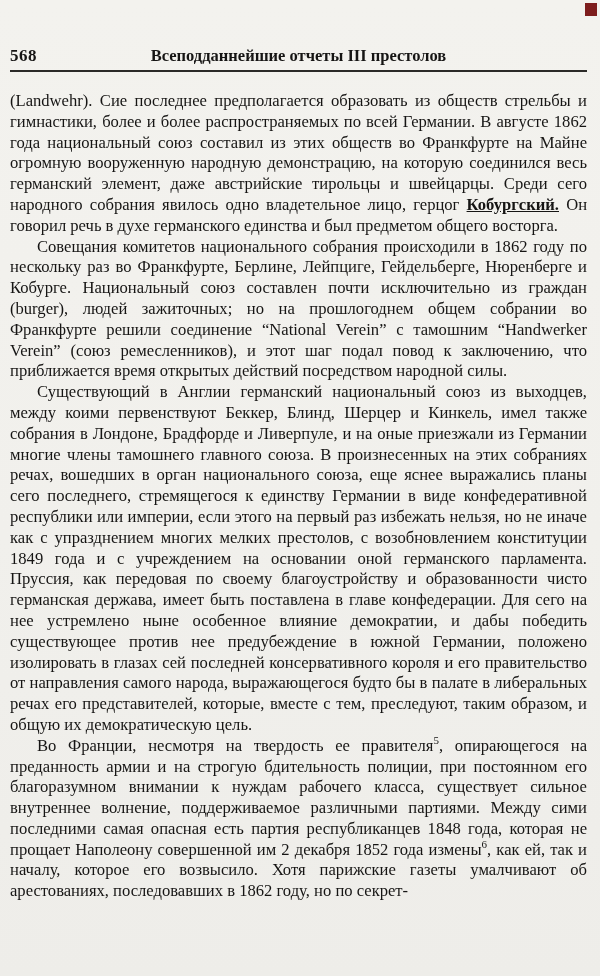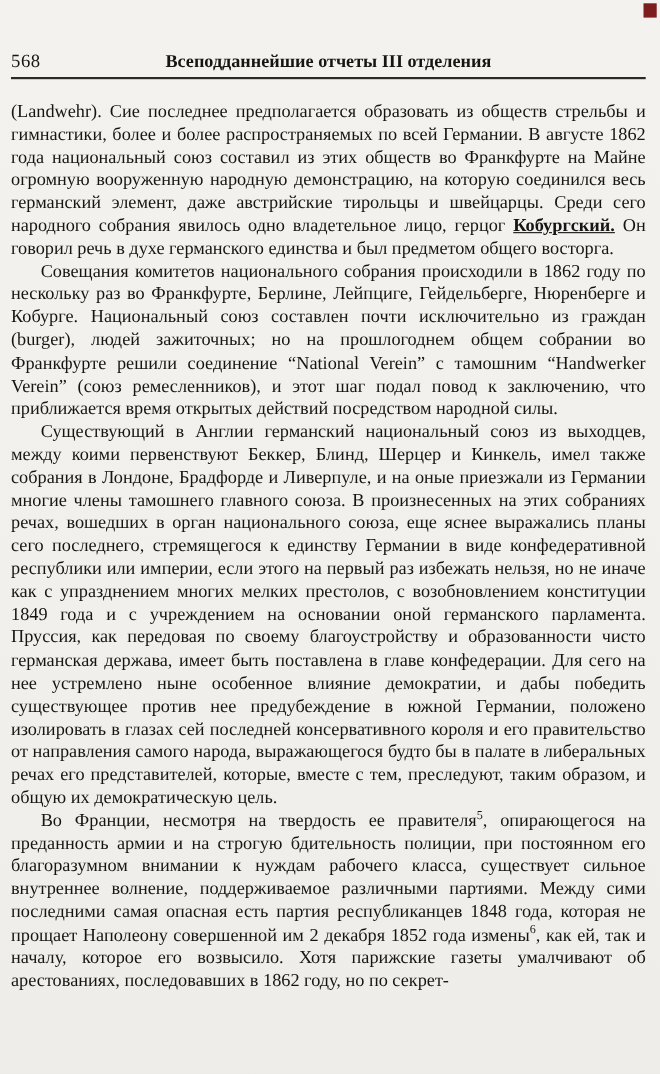--- a/index.html
+++ b/index.html
@@ -22,21 +22,21 @@
     width: 12px; height: 13px;
   }
   .header {
     position: relative;
     margin: 46px 13px 0 10px;
     height: 21px;
   }
   .page-number {
     position: absolute;
     left: 0; top: 0;
-    font-weight: normal;
+    font-weight: bold;
     font-size: 17px;
     letter-spacing: 0.5px;
   }
   .header-title {
     display: block;
     text-align: center;
     font-weight: bold;
     font-size: 16.5px;
   }
   .header-rule {
@@ -65,21 +65,21 @@
 </style>
 </head>
 <body>
 
 <div class="page">
 
   <div class="corner-mark" style="background: rgb(125, 29, 29);"></div>
 
   <div class="header">
     <span class="page-number">568</span>
-    <span class="header-title">Всеподданнейшие отчеты III отделения</span>
+    <span class="header-title">Всеподданнейшие отчеты III престолов</span>
   </div>
 
   <hr class="header-rule">
 
   <div class="body-text">
 
     <p class="no-indent"><span>(Landwehr). Сие последнее предполагается образовать из обществ стрельбы и гимнастики, более и более распространяемых по всей Германии. В августе 1862 года национальный союз составил из этих обществ во Франкфурте на Майне огромную вооруженную народную демонстрацию, на которую соединился весь германский элемент, даже австрийские тирольцы и швейцарцы. Среди сего народного собрания явилось одно владетельное лицо, герцог </span><span class="u">Кобургский.</span><span> Он говорил речь в духе германского единства и был предметом общего восторга.</span></p>
 
     <p>Совещания комитетов национального собрания происходили в 1862 году по нескольку раз во Франкфурте, Берлине, Лейпциге, Гейдельберге, Нюренберге и Кобурге. Национальный союз составлен почти исключительно из граждан (burger), людей зажиточных; но на прошлогоднем общем собрании во Франкфурте решили соединение “National Verein” с тамошним “Handwerker Verein” (союз ремесленников), и этот шаг подал повод к заключению, что приближается время открытых действий посредством народной силы.</p>
 

